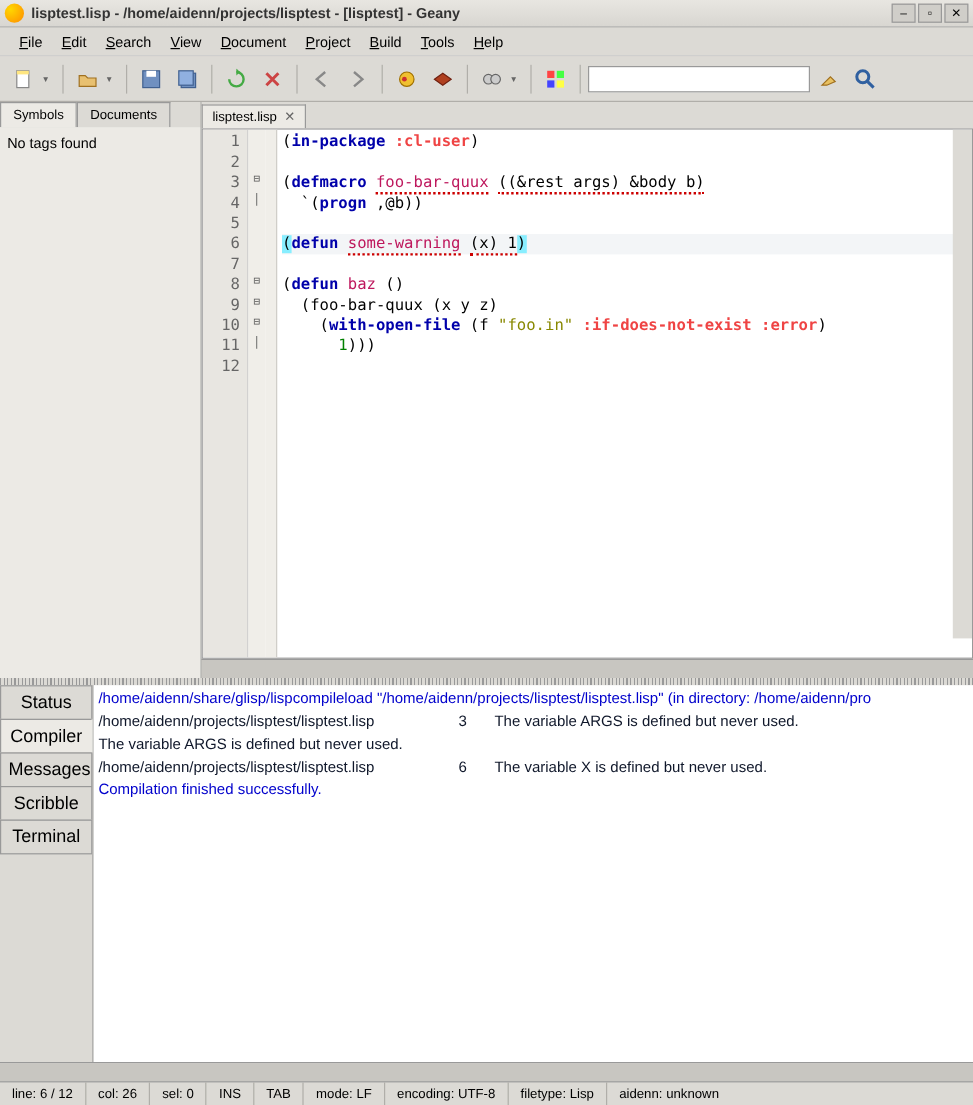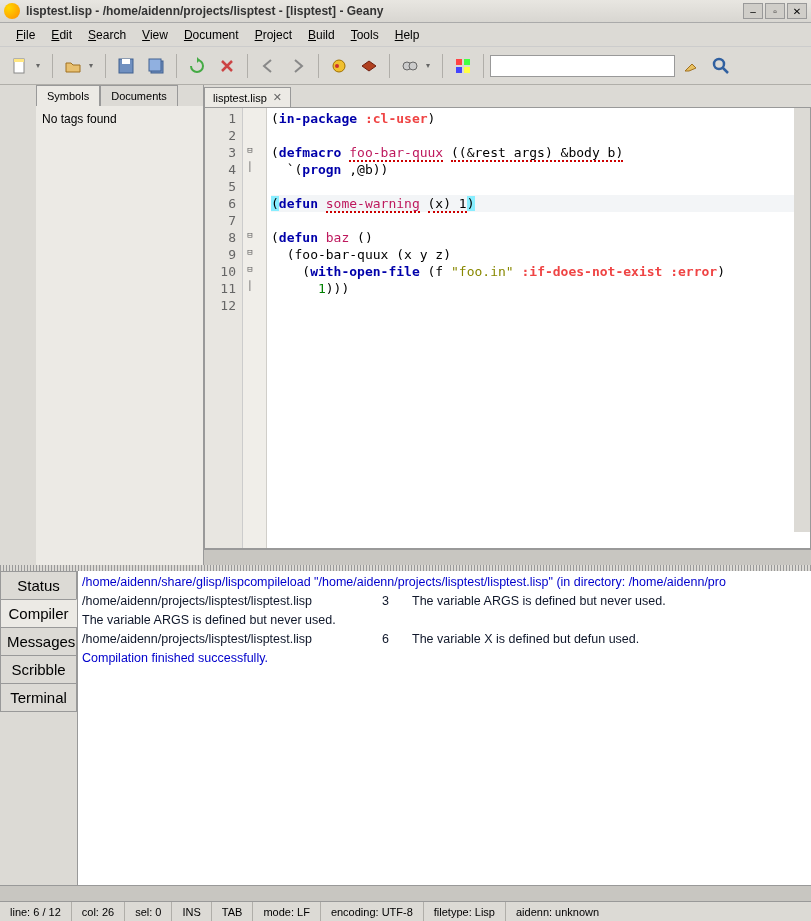--- a/index.html
+++ b/index.html
@@ -11,21 +11,21 @@
 .tb-btn { width: 20px; height: 16px; background: #d0cec9; border: 1px solid #999; display: flex; align-items: center; justify-content: center; font-size: 10px; cursor: pointer; }
 .menubar { height: 24px; background: #dcdad5; display: flex; align-items: center; padding: 0 8px; border-bottom: 1px solid #ccc; }
 .menu-item { padding: 2px 8px; cursor: pointer; }
 .menu-item u { text-decoration: underline; }
 .toolbar { height: 38px; background: #dcdad5; display: flex; align-items: center; padding: 2px 6px; gap: 2px; border-bottom: 1px solid #b0aea9; }
 .tbar-btn { width: 28px; height: 28px; display: flex; align-items: center; justify-content: center; cursor: pointer; border: 1px solid transparent; border-radius: 2px; }
 .tbar-sep { width: 1px; height: 24px; background: #b0aea9; margin: 0 4px; }
 .tbar-dd { width: 10px; font-size: 8px; color: #666; }
 .search-box { flex: 0 0 150px; height: 22px; background: #fff; border: 1px solid #999; padding: 0 3px; }
 .content-wrap { flex: 1; display: flex; flex-direction: column; min-height: 0; }
-.main-split { display: flex; height: 480px; margin-left: 36px; }
+.main-split { display: flex; height: 480px; }
 .sidebar { width: 168px; display: flex; flex-direction: column; border-right: 1px solid #999; }
 .side-tabs { display: flex; background: #dcdad5; }
 .side-tab { padding: 4px 10px; border: 1px solid #999; border-bottom: none; background: #dcdad5; cursor: pointer; font-size: 11px; }
 .side-tab.active { background: #eceae5; }
 .side-body { flex: 1; background: #eceae5; padding: 6px; font-size: 12px; }
 .editor-area { flex: 1; display: flex; flex-direction: column; min-width: 0; }
 .file-tabs { display: flex; background: #dcdad5; padding-top: 2px; }
 .file-tab { padding: 3px 8px; border: 1px solid #999; border-bottom: none; background: #eceae5; display: flex; align-items: center; gap: 6px; font-size: 11px; cursor: pointer; }
 .file-tab-close { font-size: 11px; color: #666; cursor: pointer; }
 .editor { flex: 1; display: flex; background: #fff; border: 1px solid #999; font-family: monospace; font-size: 13px; position: relative; overflow: hidden; }
@@ -241,21 +241,21 @@
       <div class="msg-tab">Status</div>
       <div class="msg-tab active">Compiler</div>
       <div class="msg-tab">Messages</div>
       <div class="msg-tab">Scribble</div>
       <div class="msg-tab">Terminal</div>
     </div>
     <div class="msg-body" id="msg-body">
         <div class="msg-line msg-blue">/home/aidenn/share/glisp/lispcompileload "/home/aidenn/projects/lisptest/lisptest.lisp" (in directory: /home/aidenn/pro</div>
         <div class="msg-line msg-red"><span class="msg-col" style="width:300px">/home/aidenn/projects/lisptest/lisptest.lisp</span><span class="msg-col" style="width:30px">3</span><span>The variable ARGS is defined but never used.</span></div>
         <div class="msg-line msg-red">The variable ARGS is defined but never used.</div>
-        <div class="msg-line msg-red"><span class="msg-col" style="width:300px">/home/aidenn/projects/lisptest/lisptest.lisp</span><span class="msg-col" style="width:30px">6</span><span>The variable X is defined but defun used.</span></div>
+        <div class="msg-line msg-red"><span class="msg-col" style="width:300px">/home/aidenn/projects/lisptest/lisptest.lisp</span><span class="msg-col" style="width:30px">6</span><span>The variable X is defined but never used.</span></div>
         <div class="msg-line msg-blue">Compilation finished successfully.</div>
       </div>
   </div>
   <div class="scroll-h">
       <div class="scroll-h-track"></div>
     </div>
 </div>
 
 <div class="statusbar">
   <div class="status-cell">line: 6 / 12</div>

